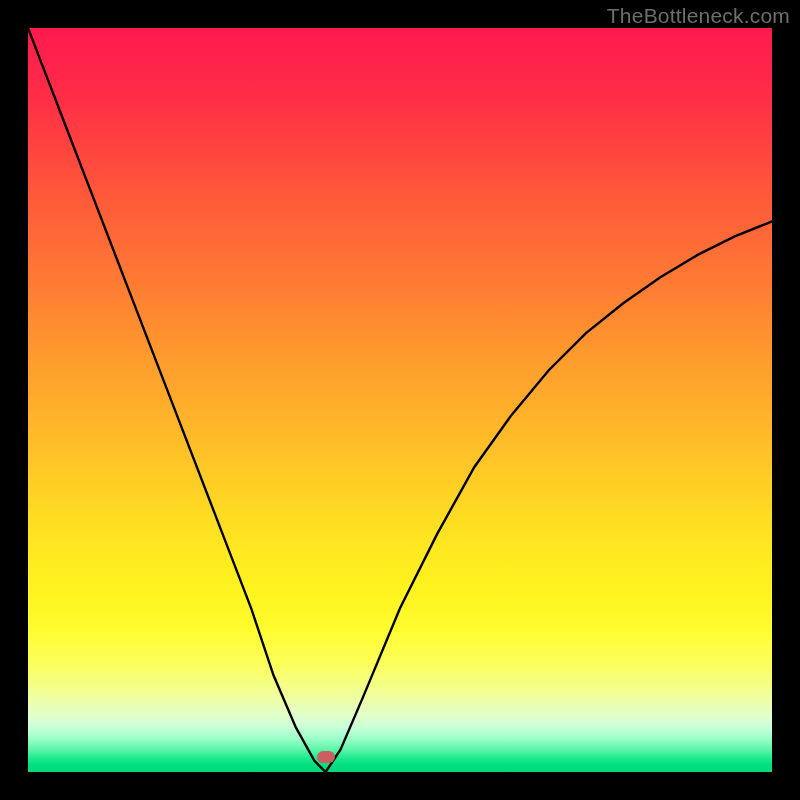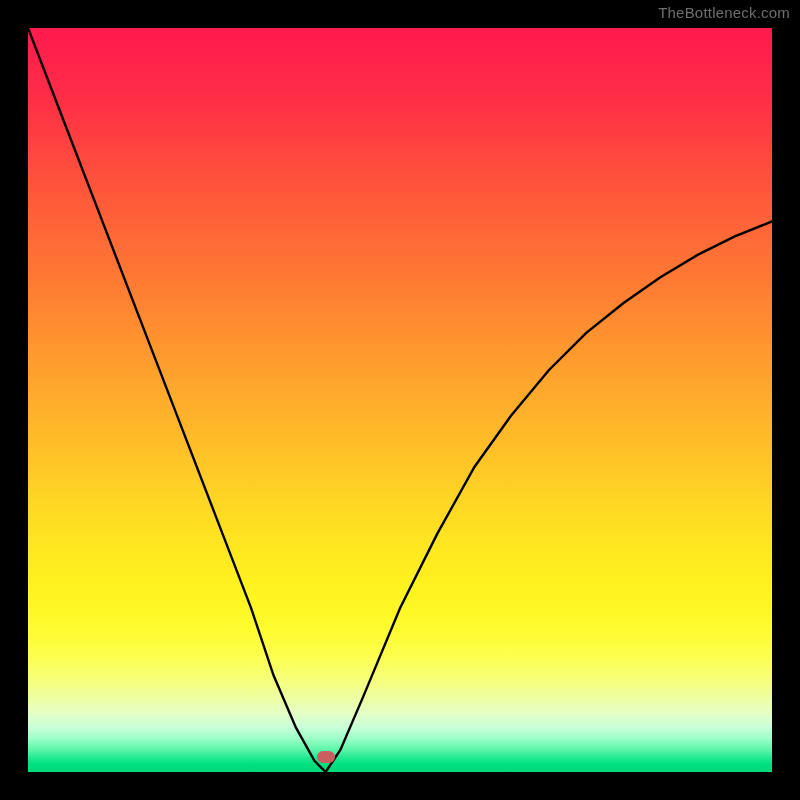--- a/index.html
+++ b/index.html
@@ -66,21 +66,21 @@
     height: 12px;
     background: #c9605f;
     border-radius: 6px;
     transform: translate(-50%, -50%);
   }
   .watermark {
     position: absolute;
     top: 4px;
     right: 10px;
     color: #6e6e6e;
-    font-size: 15px;
+    font-size: 21px;
     font-weight: 500;
     letter-spacing: 0.2px;
   }
 </style>
 </head>
 <body>
 
 <div class="frame">
 
   <div class="plot-area">

